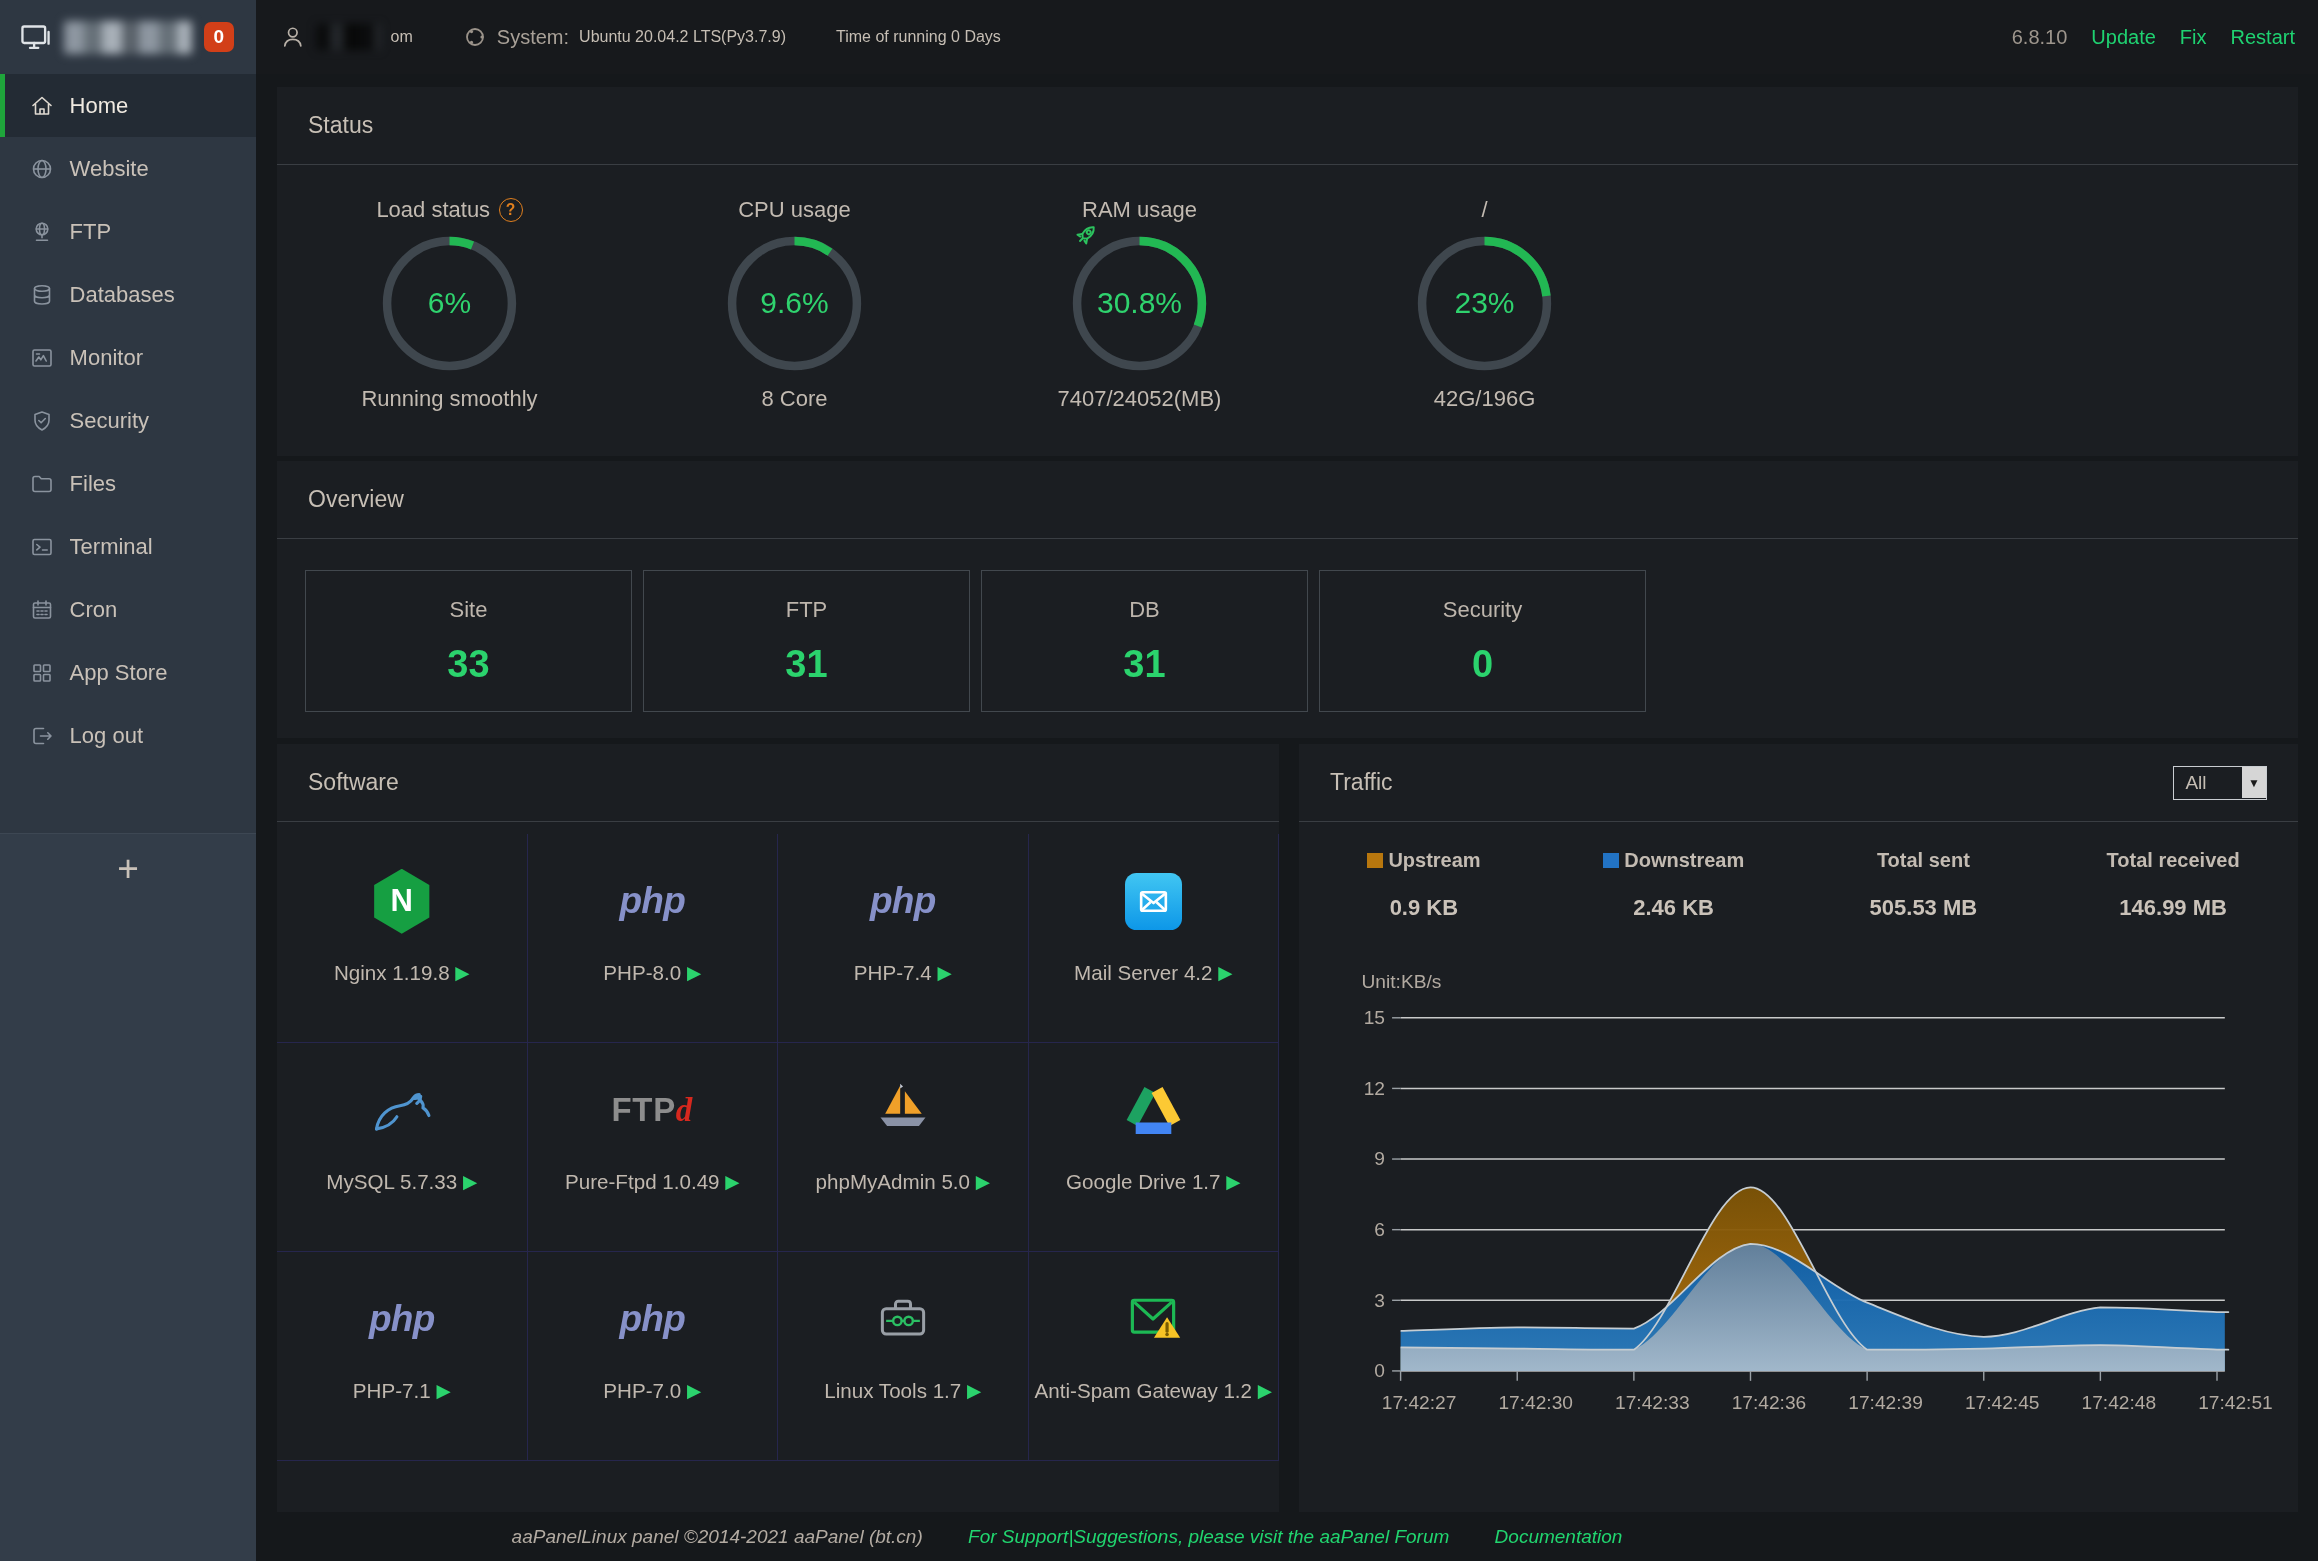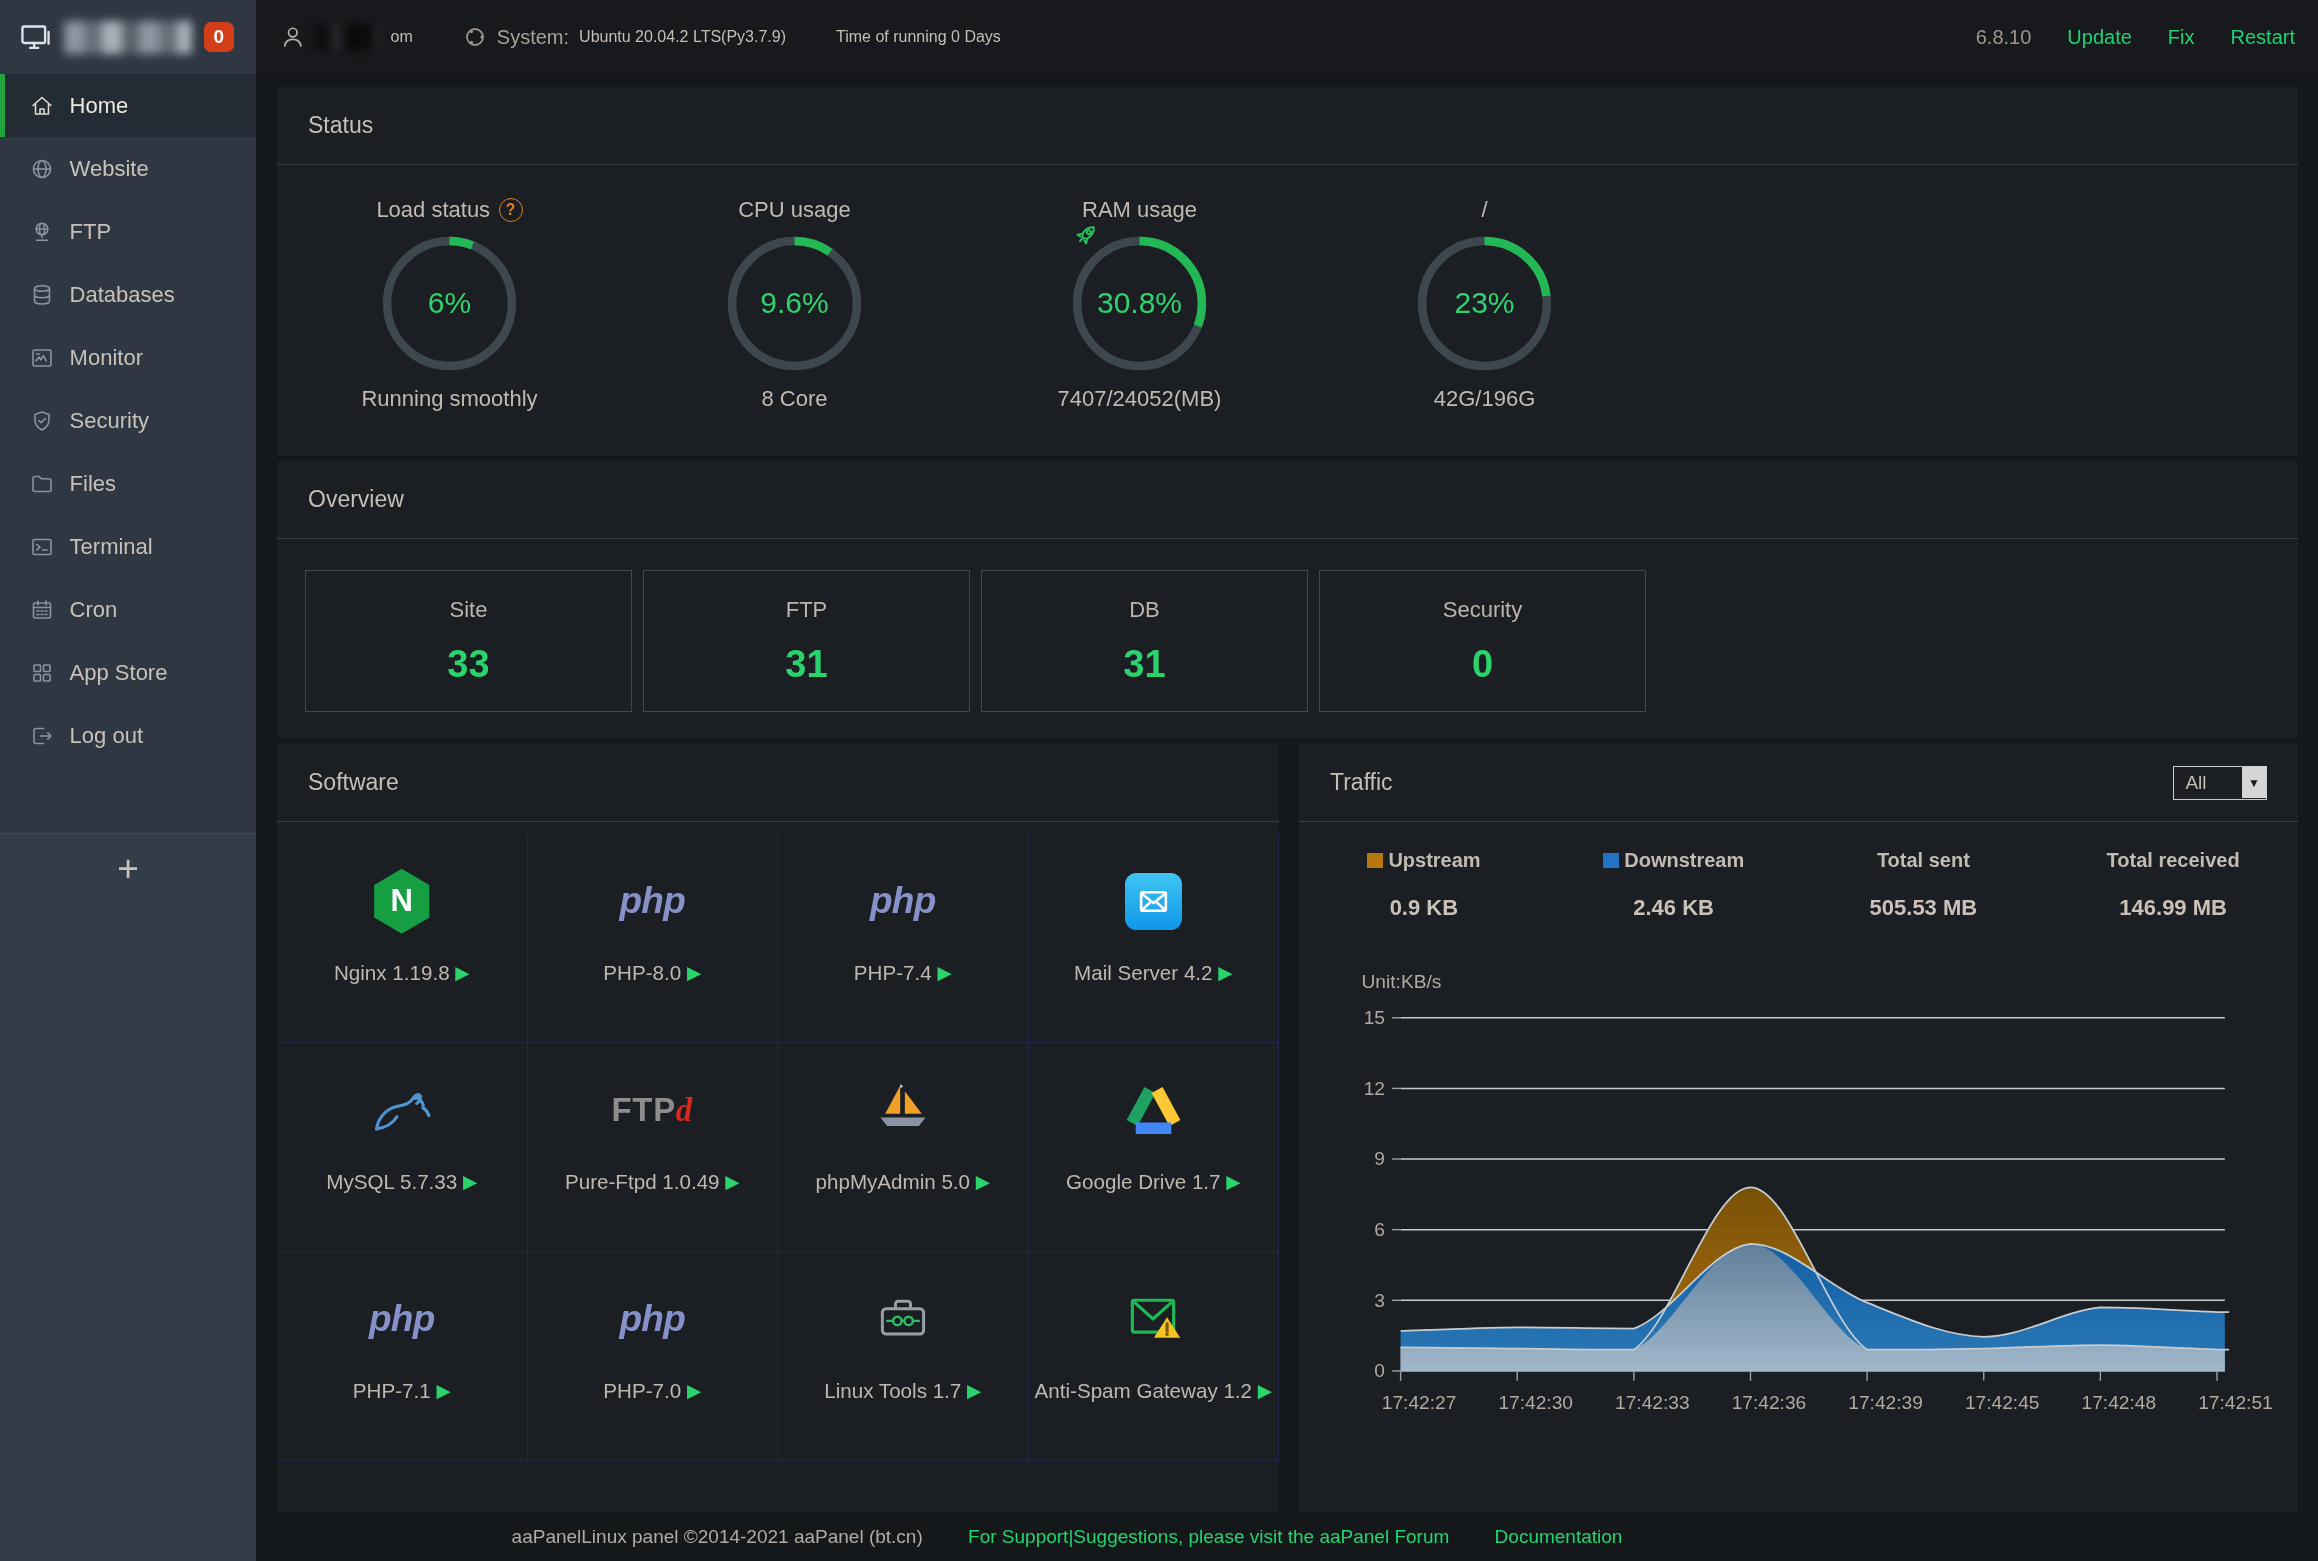--- a/index.html
+++ b/index.html
@@ -15,21 +15,21 @@
   .logo-block { width:256px; height:74px; background:#2e3742; display:flex; align-items:center; padding-left:18.5px; flex:none; }
   .blur-name { width:128px; height:33px; margin-left:12.8px; border-radius:2.8px; filter:blur(5px);
     background:repeating-linear-gradient(90deg,#8e97a1 0 20px,#667078 20px 38px,#a8b0b8 38px 58px,#596169 58px 75px); }
   .badge { min-width:30px; height:30px; padding:0 5.7px; border-radius:7px; background:#d23f18; color:#fff; font-weight:700; font-size:19px; display:flex; align-items:center; justify-content:center; margin-left:11.4px; }
   .topbar-mid { display:flex; align-items:center; padding-left:24px; gap:10px; }
   .blur-mail { width:65px; height:25.6px; border-radius:2.1px; filter:blur(4.3px);
     background:repeating-linear-gradient(90deg,#0b0c0d 0 14px,#23262a 14px 28px,#080909 28px 44px); }
   .mid-label { font-size:20px; color:#a9a198; }
   .mid-value { font-size:16px; color:#c6beb4; }
   .gap-lg { margin-left:40px; }
-  .topbar-right { margin-left:auto; display:flex; align-items:center; gap:36px; padding-right:24px;text-align:right; }
+  .topbar-right { margin-left:auto; display:flex; align-items:center; gap:24px; padding-right:24px;text-align:right; }
   .version { font-size:20px; color:#9e968d; }
   .toplink { font-size:20px; color:#1fd271; text-decoration:none; cursor:pointer; }
   
   .sidebar { position:absolute; top:74px; left:0; width:256px; bottom:0; background:#2e3742; }
   .menu-item { height:63px; display:flex; align-items:center; padding-left:25px; gap:15.6px; border-left:5px solid transparent; cursor:pointer; }
   .menu-item.active { background:#232b34; border-left-color:#1fa53b; }
   .menu-icon { width:24px; height:24px; color:#8a939e; flex:none; }
   .menu-item.active .menu-icon { color:#e0dad1; }
   .menu-label { font-size:22px; color:#c9c1b8; }
   .menu-item.active .menu-label { color:#efe9e0; }
@@ -77,21 +77,21 @@
   .select-btn { width:24px; height:31px; background:#d6d6d6; display:flex; align-items:center; justify-content:center; font-size:12px; color:#1a1a1a; }
   .tr-stats { display:flex; margin-top:27px;font-weight:bold; }
   .tr-col { flex:1; text-align:center; }
   .tr-label { font-size:20px; color:#c3bbb2; display:inline-flex; align-items:center; gap:5.7px; }
   .swatch { width:15.6px; height:15.6px; display:inline-block; }
   .tr-value { margin-top:23px; font-size:22px; color:#cac2b9; }
   #traffic-chart { display:block; margin-top:10px; }
   #traffic-chart text { font-family:"Liberation Sans", sans-serif; }
   
   .footer { position:absolute; top:1512px; left:256px; right:0; height:49px; background:#15181b; overflow:hidden; }
-  .footer-inner { width:2134px; margin-left:-256px; text-align:center; line-height:49px; font-size:19px; }
+  .footer-inner { width:2134px; margin-left:-256px; text-align:center; line-height:49px; font-size:19px;font-style:italic; }
   .footer-inner .copy { color:#b3aba2; }
   .footer-inner a { color:#21d56f; text-decoration:none; margin-left:40px; cursor:pointer; }
   svg.line-ic { display:block; }
 </style>
 </head>
 <body>
 
 <div class="topbar">
   <div class="logo-block">
     <svg class="line-ic" width="33" height="33" viewBox="0 0 24 24" fill="none" stroke="#dfe3e7" stroke-width="1.7" stroke-linecap="round" stroke-linejoin="round">

